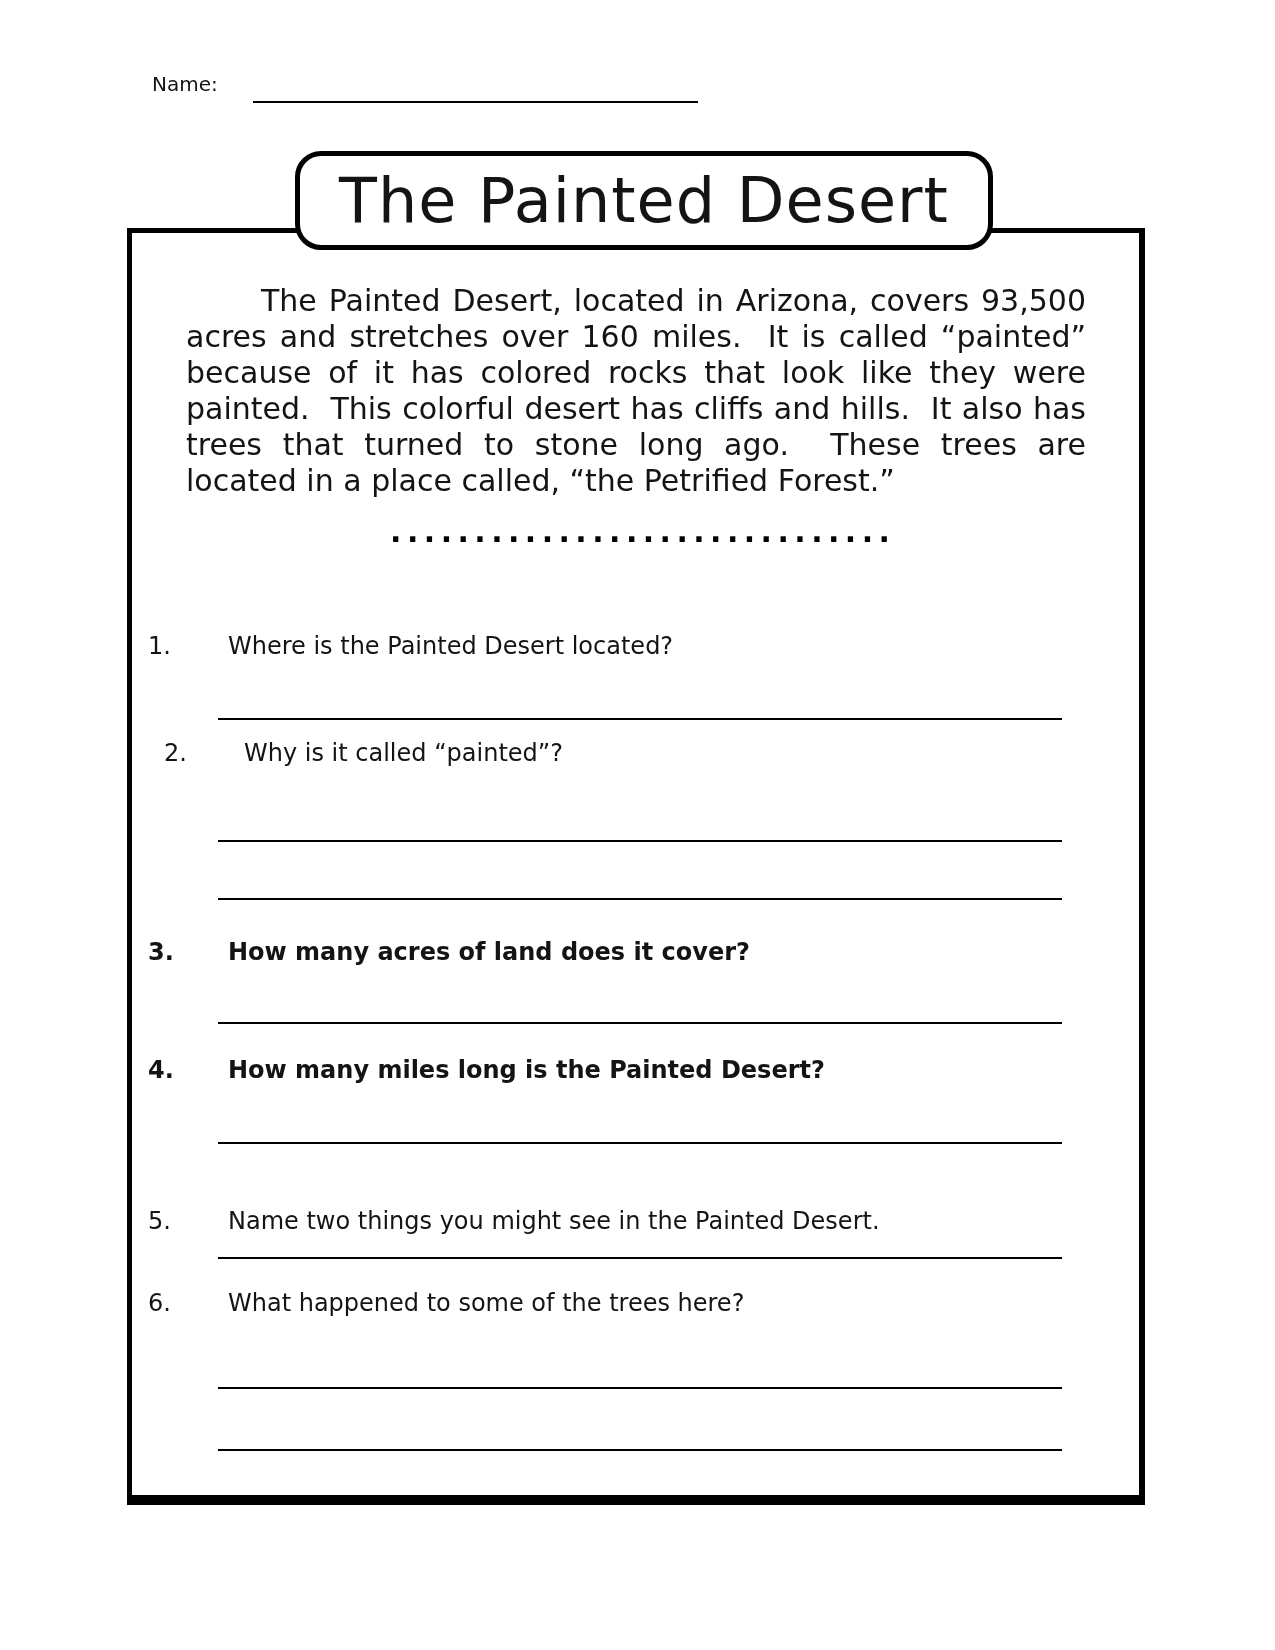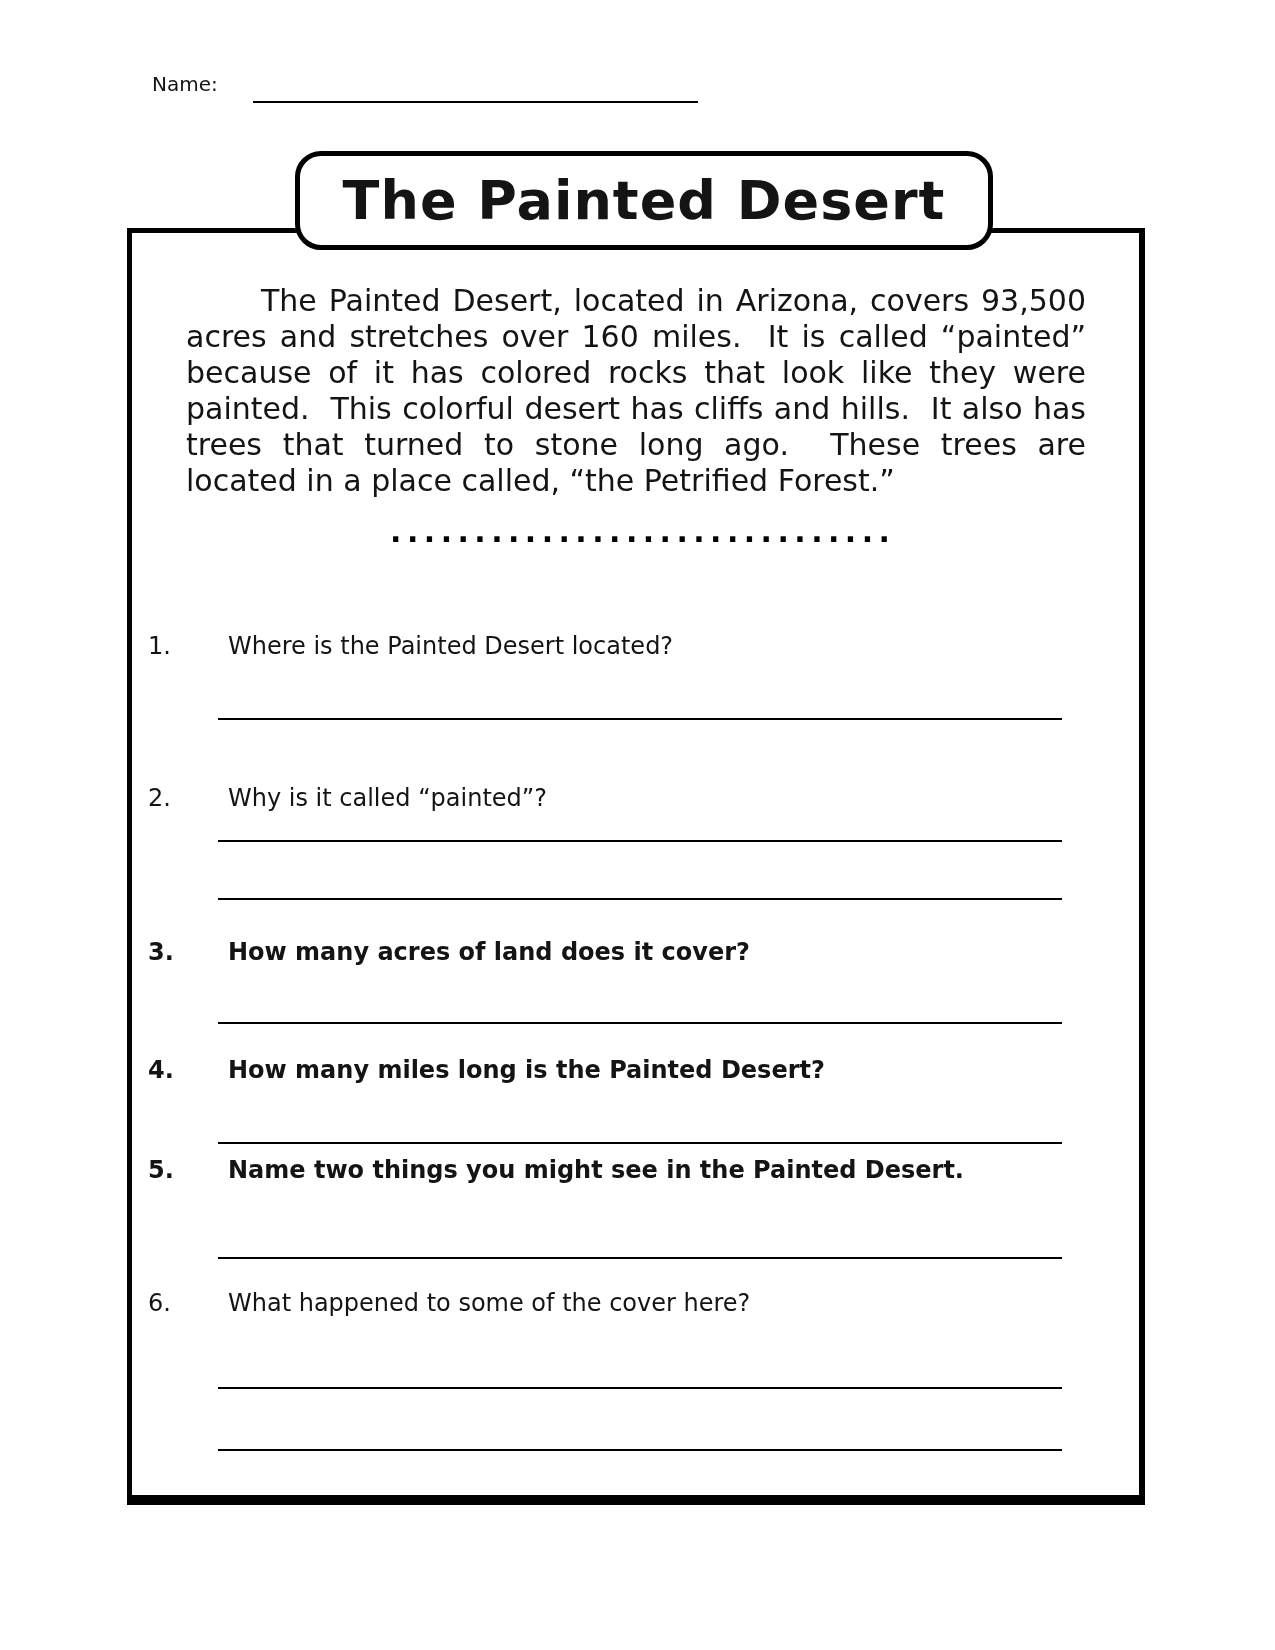--- a/index.html
+++ b/index.html
@@ -10,21 +10,21 @@
   
   .name-label { position:absolute; left:152px; top:72px; font-size:20px; }
   .name-line  { position:absolute; left:253px; top:101px; width:445px; height:0;
                 border-bottom:2px solid #000; }
   
   .title-box {
     position:absolute; left:295px; top:151px; width:698px; height:99px;
     background:#fff; border:5px solid #000; border-radius:26px; z-index:2;
     display:flex; align-items:center; justify-content:center; box-sizing:border-box;
   }
-  .title-text { font-size:54px; font-weight:bold; letter-spacing:1px; }
+  .title-text { font-size:62px; font-weight:normal; letter-spacing:1px; }
   
   .main-box {
     position:absolute; left:127px; top:228px; width:1018px; height:1277px;
     border-style:solid; border-color:#000; border-width:5px 6px 10px 5px;
     box-sizing:border-box; z-index:1;
   }
   
   .passage {
     position:absolute; left:186px; top:283px; width:900px; z-index:3;
     font-size:30px; line-height:36px; text-align:justify; text-indent:75px;
@@ -36,22 +36,22 @@
     font-size:30px; font-weight:bold; word-spacing:-5px; z-index:3; color:#000;
   }
   
   .directions {
     position:absolute; left:151px; top:570px; font-size:30px; font-weight:bold;
     white-space:pre-wrap; z-index:3;
   }
   
   .q { position:absolute; left:148px; font-size:24px; z-index:3; white-space:nowrap; }
   .qnum { display:inline-block; width:80px; }
-  .q1 { top:632px; } .q2 { top:784px; } .q3 { top:938px;font-weight:bold; }
-  .q4 { top:1056px;font-weight:bold; } .q5 { top:1156px;font-weight:bold; } .q6 { top:1289px; }
+  .q1 { top:632px; } .q2 { top:739px;margin-left:16px; } .q3 { top:938px;font-weight:bold; }
+  .q4 { top:1056px;font-weight:bold; } .q5 { top:1207px; } .q6 { top:1289px; }
   
   .answer-line { position:absolute; left:218px; width:844px; height:0;
                  border-top:2px solid #000; z-index:3; }
   .al1 { top:718px; }  .al2a { top:840px; } .al2b { top:898px; }
   .al3 { top:1022px; } .al4 { top:1142px; } .al5 { top:1257px; }
   .al6a { top:1387px; } .al6b { top:1449px; }
 </style>
 </head>
 <body>
 
@@ -91,18 +91,18 @@
     <span class="qnum">4.</span><span class="qtext">How many miles long is the Painted Desert?</span>
   </div>
   <div class="answer-line al4"></div>
 
   <div class="q q5">
     <span class="qnum">5.</span><span class="qtext">Name two things you might see in the Painted Desert.</span>
   </div>
   <div class="answer-line al5"></div>
 
   <div class="q q6">
-    <span class="qnum">6.</span><span class="qtext">What happened to some of the cover here?</span>
+    <span class="qnum">6.</span><span class="qtext">What happened to some of the trees here?</span>
   </div>
   <div class="answer-line al6a"></div>
   <div class="answer-line al6b"></div>
 
 </div>
 
 </body></html>

